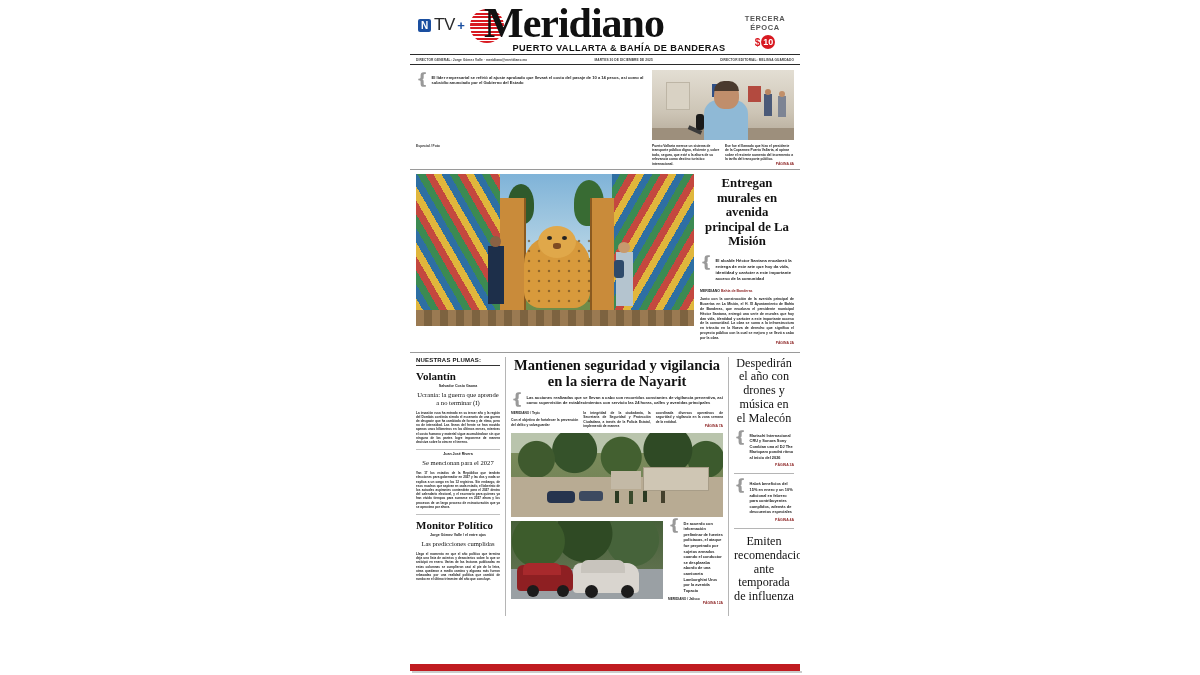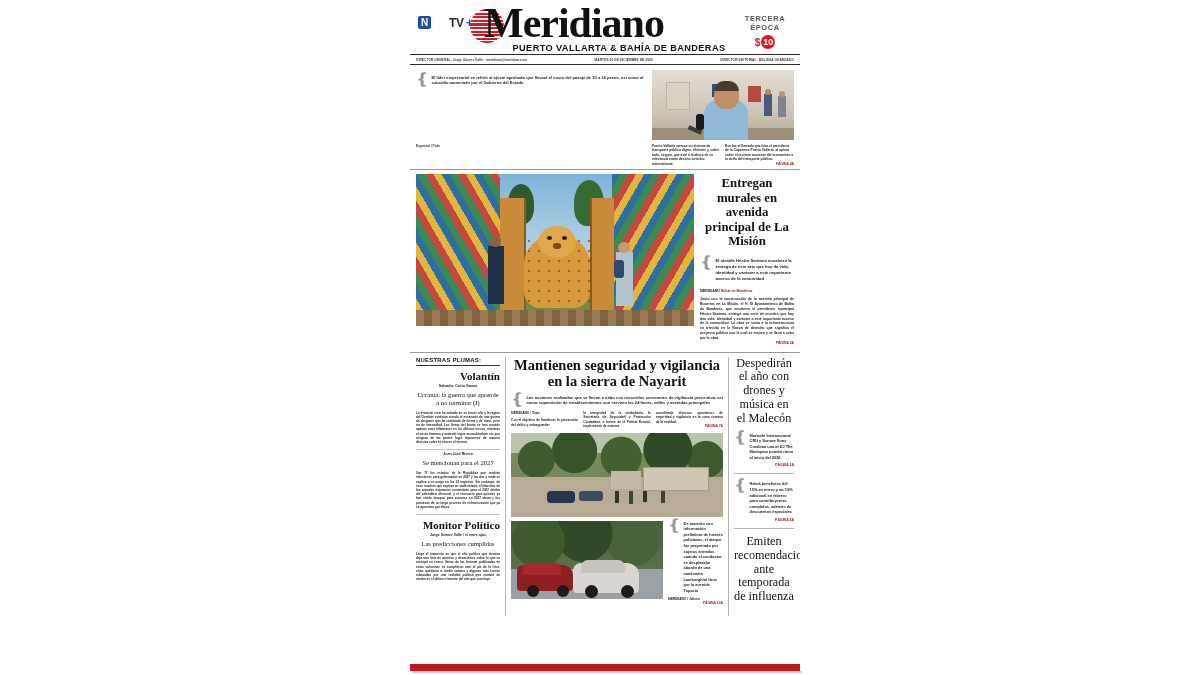--- a/index.html
+++ b/index.html
@@ -34,22 +34,22 @@
     position:absolute;left:8px;top:15px;
     display:flex;align-items:center;
   }
   .ntv-n{
     display:inline-block;width:13px;height:13px;
     background:#1b4fa0;color:#fff;font-family:"Liberation Sans",sans-serif;
     font-weight:bold;font-size:10px;line-height:13px;text-align:center;
     border-radius:2px;
   }
   .ntv-tv{
-    font-family:"Liberation Sans",sans-serif;font-weight:bold;font-size:12px;
-    color:#2b2b2b;letter-spacing:-0.3px;margin-left:18px;
+    font-family:"Liberation Sans",sans-serif;font-weight:normal;font-size:17px;
+    color:#2b2b2b;letter-spacing:-0.3px;margin-left:3px;
   }
   .ntv-plus{
     font-family:"Liberation Sans",sans-serif;font-weight:bold;font-size:13px;
     color:#1b4fa0;margin-left:2px;
   }
 
   .logo-wrap{
     position:absolute;left:60px;top:4px;width:260px;height:48px;
   }
   .logo-sun{
@@ -233,21 +233,21 @@
   .col-left{width:84px;flex:none;border-right:1px solid #b5b5b5;padding-right:5px;}
   .col-mid{width:212px;flex:none;border-right:1px solid #b5b5b5;padding-right:5px;}
   .col-right{flex:1;min-width:0;}
 
   .plumas-hd{
     font-family:"Liberation Sans",sans-serif;font-weight:bold;font-size:6px;
     color:#111;letter-spacing:.2px;border-bottom:1px solid #333;padding-bottom:2px;
   }
   .op-title{
     font-family:"Liberation Serif",serif;font-weight:bold;font-size:11px;
-    text-align:right;color:#111;margin-top:4px;
+    text-align:left;color:#111;margin-top:4px;
   }
   .op-author{
     font-family:"Liberation Sans",sans-serif;font-weight:bold;font-size:3.6px;
     text-align:center;color:#222;margin-top:2px;
   }
   .op-sub{
     font-family:"Liberation Serif",serif;font-size:6.6px;line-height:8px;
     text-align:center;color:#111;margin-top:3px;font-weight:normal;
   }
   .op-body{

